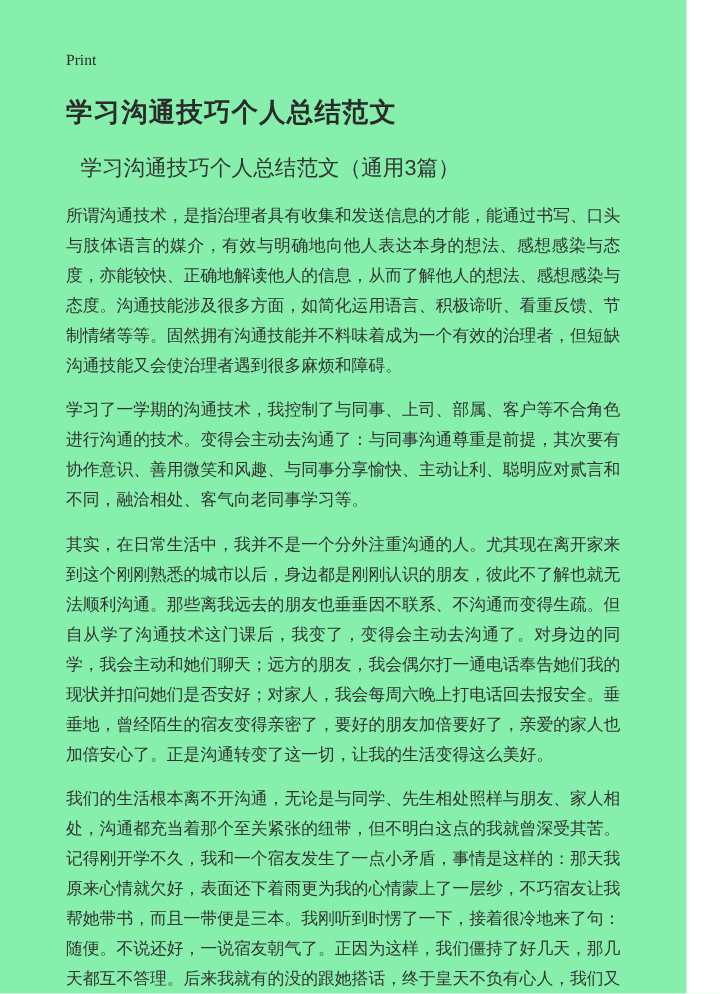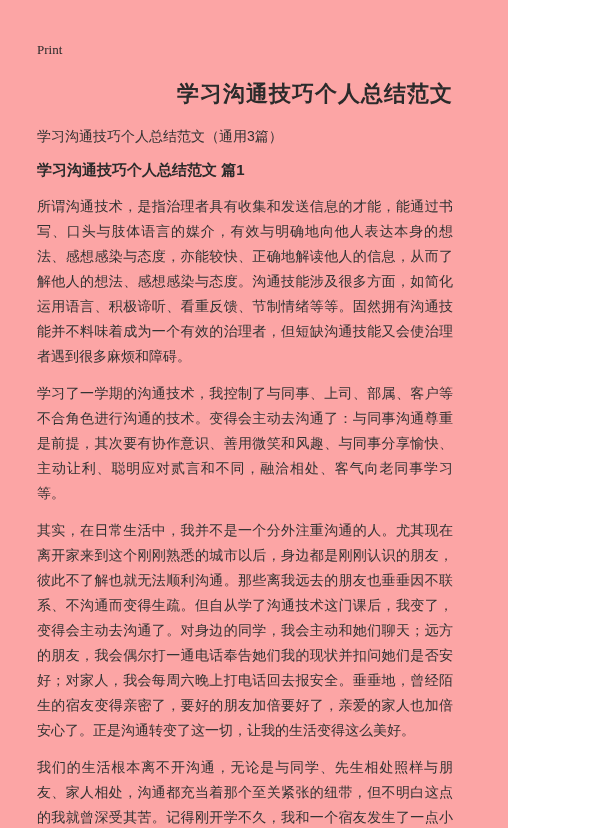--- a/index.html
+++ b/index.html
@@ -9,43 +9,43 @@
   }
   body {
     width: 600px;
     height: 828px;
     overflow: hidden;
     font-family: "Liberation Sans", sans-serif;
     color: #333333;
   }
   .page {
     box-sizing: border-box;
-    width: 508px;
+    width: 572px;
     height: 828px;
-    padding: 42px 55px 0 37px;
-    background: #fca5a5;
+    padding: 42px 55px 0 55px;
+    background: #86efac;
   }
   .print-label {
     font-family: "Liberation Serif", serif;
     font-size: 13px;
     color: #2b2b2b;
     margin: 0 0 21px 0;
   }
   .doc-title {
     font-size: 22px;
     font-weight: bold;
-    text-align: right;
+    text-align: left;
     color: #2b2b2b;
     margin: 0 0 19px 0;
     letter-spacing: 1px;
   }
   .doc-subtitle {
-    font-size: 14px;
+    font-size: 18px;
     color: #333333;
-    margin: 0 0 15px 0;
+    margin: 0 0 15px 12px;
   }
   .section-heading {
     font-size: 15px;
     font-weight: bold;
     color: #2b2b2b;
     margin: 0 0 14px 0;
   }
   .para {
     font-size: 14px;
     line-height: 25px;
@@ -57,21 +57,20 @@
 </head>
 <body>
 
 <div class="page">
   <div class="print-label">Print</div>
 
   <h1 class="doc-title">学习沟通技巧个人总结范文</h1>
 
   <div class="doc-subtitle">学习沟通技巧个人总结范文（通用3篇）</div>
 
-  <h2 class="section-heading">学习沟通技巧个人总结范文 篇1</h2>
 
   <p class="para">所谓沟通技术，是指治理者具有收集和发送信息的才能，能通过书写、口头与肢体语言的媒介，有效与明确地向他人表达本身的想法、感想感染与态度，亦能较快、正确地解读他人的信息，从而了解他人的想法、感想感染与态度。沟通技能涉及很多方面，如简化运用语言、积极谛听、看重反馈、节制情绪等等。固然拥有沟通技能并不料味着成为一个有效的治理者，但短缺沟通技能又会使治理者遇到很多麻烦和障碍。</p>
 
   <p class="para">学习了一学期的沟通技术，我控制了与同事、上司、部属、客户等不合角色进行沟通的技术。变得会主动去沟通了：与同事沟通尊重是前提，其次要有协作意识、善用微笑和风趣、与同事分享愉快、主动让利、聪明应对贰言和不同，融洽相处、客气向老同事学习等。</p>
 
   <p class="para">其实，在日常生活中，我并不是一个分外注重沟通的人。尤其现在离开家来到这个刚刚熟悉的城市以后，身边都是刚刚认识的朋友，彼此不了解也就无法顺利沟通。那些离我远去的朋友也垂垂因不联系、不沟通而变得生疏。但自从学了沟通技术这门课后，我变了，变得会主动去沟通了。对身边的同学，我会主动和她们聊天；远方的朋友，我会偶尔打一通电话奉告她们我的现状并扣问她们是否安好；对家人，我会每周六晚上打电话回去报安全。垂垂地，曾经陌生的宿友变得亲密了，要好的朋友加倍要好了，亲爱的家人也加倍安心了。正是沟通转变了这一切，让我的生活变得这么美好。</p>
 
   <p class="para">我们的生活根本离不开沟通，无论是与同学、先生相处照样与朋友、家人相处，沟通都充当着那个至关紧张的纽带，但不明白这点的我就曾深受其苦。记得刚开学不久，我和一个宿友发生了一点小矛盾，事情是这样的：那天我原来心情就欠好，表面还下着雨更为我的心情蒙上了一层纱，不巧宿友让我帮她带书，而且一带便是三本。我刚听到时愣了一下，接着很冷地来了句：随便。不说还好，一说宿友朝气了。正因为这样，我们僵持了好几天，那几天都互不答理。后来我就有的没的跟她搭话，终于皇天不负有心人，我们又重修旧好了。一句无心的话，一个感动的词，不要低估它的分量，一不当心它足以摧毁一份来之不易的情感。在这件事上，我们一开始都采取了冷处置惩罚的方法。但这种措施只会使环境更糟，不沟通矛盾就永远无法解开，我们或许也就会那样形同陌路吧!</p>
 </div>
 

